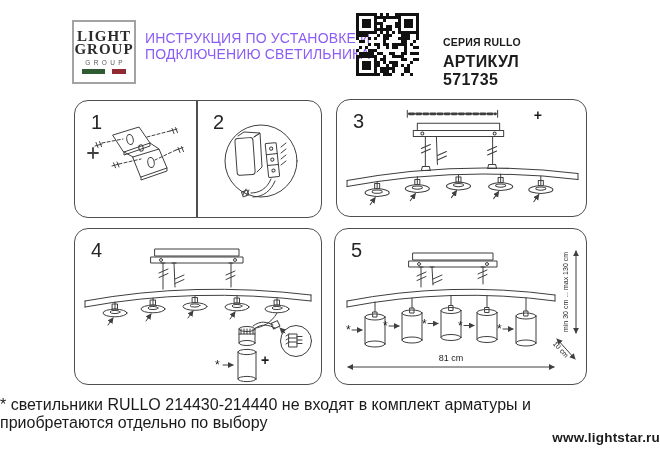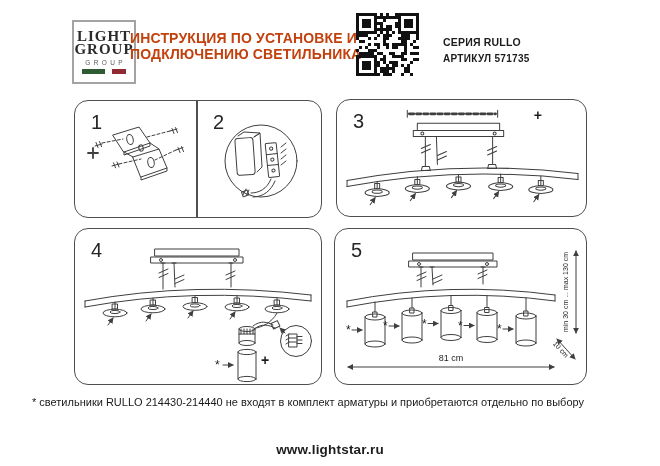--- a/index.html
+++ b/index.html
@@ -14,25 +14,25 @@
   }
   
   .logo-box{position:absolute;left:72px;top:20px;width:64px;height:64px;
     border:2px solid #a3a3a3;display:flex;flex-direction:column;align-items:center;justify-content:center}
   .logo-word{font-family:"Liberation Serif",serif;font-weight:700;font-size:15px;line-height:13px;letter-spacing:1px;color:#2b2b2b}
   .logo-group{font-size:6.5px;letter-spacing:3.4px;margin:3px 0 0 3.4px;color:#5a5a5a}
   .logo-flag{width:44px;height:5px;display:flex;margin-top:3px}
   .flag-g{flex:0 0 52%;background:var(--logo-green)}
   .flag-w{flex:0 0 16%;background:#fff}
   .flag-r{flex:1;background:var(--logo-red)}
-  .title{position:absolute;left:130px;top:31px;font-weight:700;font-size:14px;line-height:15.5px;letter-spacing:.15px;color:#c2410c}
+  .title{position:absolute;left:145px;top:31px;font-weight:400;font-size:14px;line-height:15.5px;letter-spacing:.15px;color:#8b5cf6}
   .qr{position:absolute;left:356px;top:13px;width:63px;height:63px}
   .head-right{position:absolute;left:443px;top:36px;width:130px;text-align:left}
   .series{font-weight:700;font-size:10.5px;letter-spacing:.2px}
-  .article{font-weight:700;font-size:10px;margin-top:5px;letter-spacing:.3px}
+  .article{font-weight:700;font-size:16px;margin-top:5px;letter-spacing:.3px}
   
   .panel{position:absolute;border:1.5px solid #4f4f4f;border-radius:14px;background:#fff}
   .panel12{left:74px;top:100px;width:248px;height:118px}
   .panel3{left:336px;top:99px;width:251px;height:118px}
   .panel4{left:74px;top:228px;width:248px;height:157px}
   .panel5{left:334px;top:228px;width:253px;height:157px}
   .divider{position:absolute;left:121px;top:0;bottom:0;width:1.5px;background:#4f4f4f}
   .pnum{position:absolute;font-size:20px;color:#262626}
   .pn-a{left:16px;top:10px}
   .pn-b{left:138px;top:10px}
@@ -42,22 +42,22 @@
   
   g.s{stroke:var(--line);fill:none;stroke-width:1;stroke-linecap:round;stroke-linejoin:round}
   svg text{fill:var(--text);stroke:none;font-family:"Liberation Sans",sans-serif}
   .plus{font-size:14px;font-weight:700}
   .star{font-size:12px}
   .dim{font-size:9px}
   .dimS{font-size:7px}
   .dashL{stroke-dasharray:3 2.2}
   .dashT{stroke-width:2.6;stroke-dasharray:4.5 2.6}
   
-  .footnote{position:absolute;left:0;top:396px;width:584px;text-align:right;font-size:11px;color:#1a1a1a}
-  .website{position:absolute;left:0;top:442px;width:660px;text-align:center;font-weight:700;font-size:13.5px;letter-spacing:.2px}
+  .footnote{position:absolute;left:0;top:396px;width:584px;text-align:left;font-size:16px;color:#1a1a1a}
+  .website{position:absolute;left:0;top:430px;width:660px;text-align:right;font-weight:700;font-size:13.5px;letter-spacing:.2px}
 </style>
 </head>
 <body>
 
 <div>
 
   <div class="logo-box">
     <div class="logo-word">LIGHT</div>
     <div class="logo-word">GROUP</div>
     <div class="logo-group">GROUP</div>

